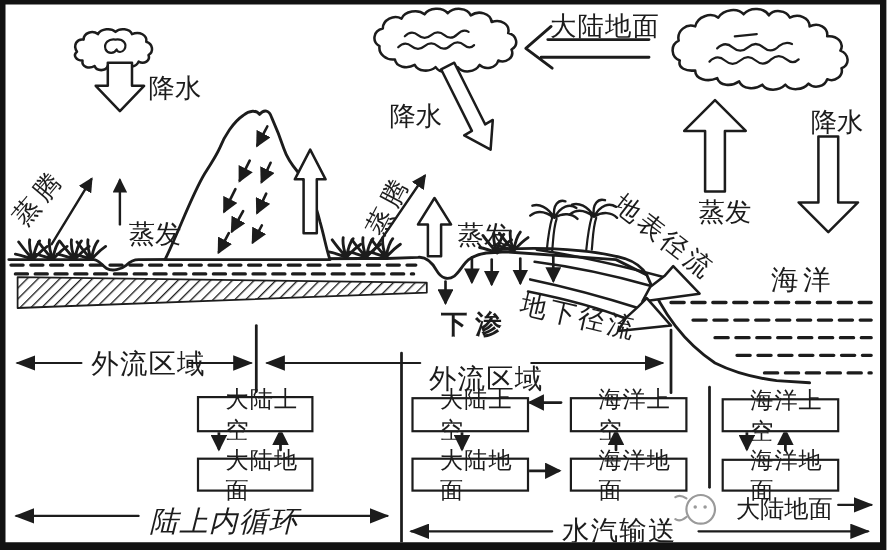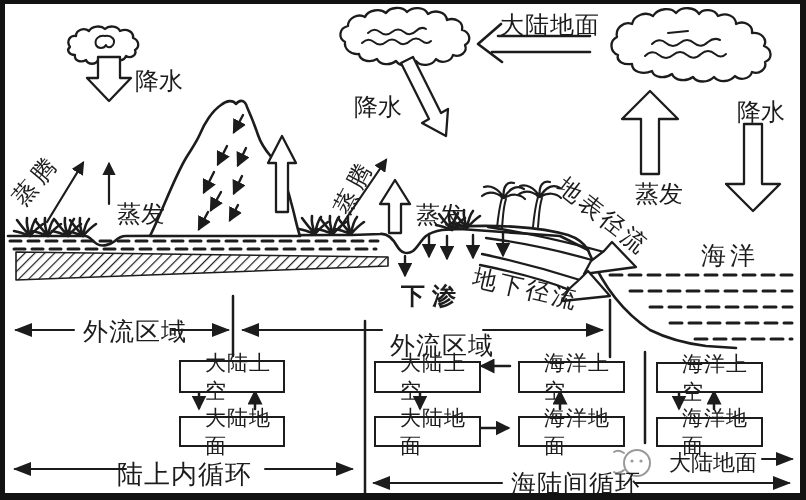--- a/index.html
+++ b/index.html
@@ -257,17 +257,17 @@
 
   <div class="fbox" style="left:174px;top:356px;width:106px;height:33px;">大陆上空</div>
   <div class="fbox" style="left:174px;top:412px;width:106px;height:31px;">大陆地面</div>
   <div class="fbox" style="left:369px;top:357px;width:107px;height:32px;">大陆上空</div>
   <div class="fbox" style="left:369px;top:412px;width:107px;height:31px;">大陆地面</div>
   <div class="fbox" style="left:513px;top:357px;width:107px;height:32px;">海洋上空</div>
   <div class="fbox" style="left:513px;top:412px;width:107px;height:31px;">海洋地面</div>
   <div class="fbox" style="left:651px;top:358px;width:107px;height:31px;">海洋上空</div>
   <div class="fbox" style="left:651px;top:413px;width:107px;height:30px;">海洋地面</div>
 
-  <div class="lbl f26" style="left:112px;top:458px;letter-spacing:1px;">陆上内循环</div>
-  <div class="lbl f25" style="left:506px;top:467px;letter-spacing:1px;">海陆间循环</div>
+  <div class="lbl f26" style="left:131px;top:458px;letter-spacing:1px;font-style:italic;">陆上内循环</div>
+  <div class="lbl f25" style="left:506px;top:467px;letter-spacing:1px;">水汽输送</div>
   <div class="lbl f22" style="left:664px;top:448px;">大陆地面</div>
 
 </div>
 
 </body></html>

